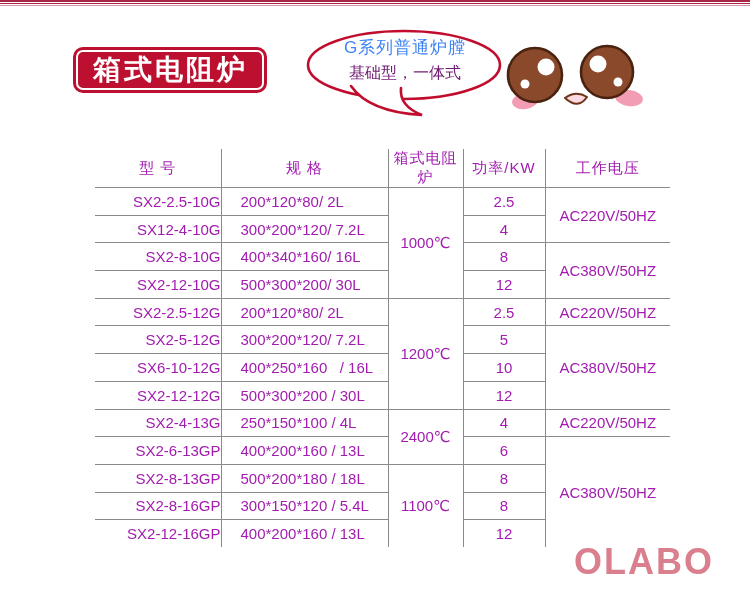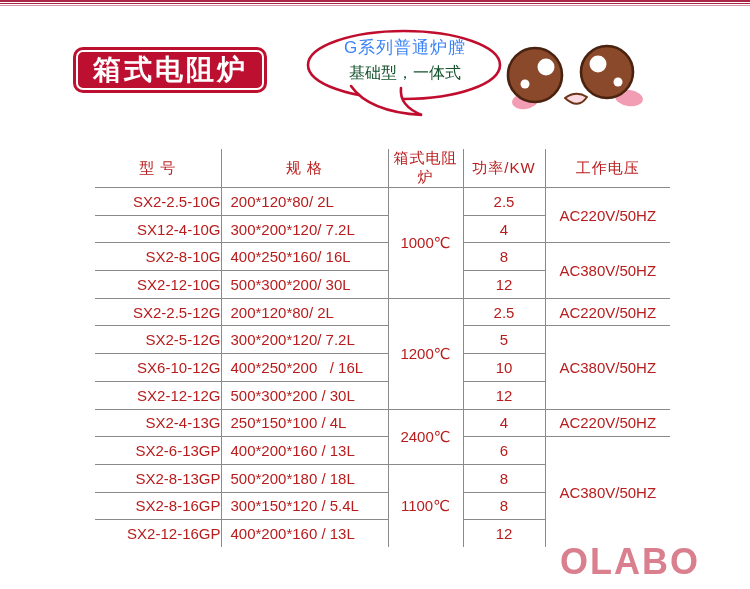--- a/index.html
+++ b/index.html
@@ -43,56 +43,56 @@
 
   
   .bubble-svg { position: absolute; left: 301px; top: 26px; }
   .bubble-text1 {
     position: absolute; left: 310px; top: 36px; width: 190px;
     text-align: center; font-size: 17px; color: #3b82f6;
     letter-spacing: 1px; white-space: nowrap;
   }
   .bubble-text2 {
     position: absolute; left: 310px; top: 63px; width: 190px;
-    text-align: center; font-size: 16px; color: #14532d;
+    text-align: center; font-size: 16px; color: #701a75;
     white-space: nowrap;
   }
 
   
   .face-svg { position: absolute; left: 500px; top: 40px; }
 
   
   .spec-table {
     position: absolute; left: 95px; top: 149px;
     width: 575px;
     border-collapse: collapse;
     border-style: hidden;           
     table-layout: fixed;
-    font-size: 15px; color: #b91c1c;
+    font-size: 15px; color: #a21caf;
   }
   .spec-table th, .spec-table td {
     border: 1px solid #8a8a8a;
     font-weight: normal;
     text-align: center;
     vertical-align: middle;
     overflow: hidden;
   }
   .spec-table thead th { height: 28px; font-size: 15px; letter-spacing: 1px; }
   .spec-table tbody td { height: 27.7px; }
   .col-model { width: 126px; }
   .col-spec  { width: 167px; }
   .col-temp  { width: 75px; }
   .col-power { width: 82px; }
   .col-volt  { width: 125px; }
   td.cell-model { text-align: right; padding-left: 14px; }
-  td.cell-spec  { text-align: left; padding-left: 9px; white-space: pre; }
+  td.cell-spec  { text-align: left; padding-left: 19px; white-space: pre; }
 
   
   .logo {
-    position: absolute; left: 560px; top: 541px;
+    position: absolute; left: 574px; top: 541px;
     font-size: 36px; font-weight: bold;
     letter-spacing: 2px;
     color: #d97f8d;
   }
 </style>
 </head>
 <body>
 
 <div class="canvas">
 
@@ -146,21 +146,21 @@
         <td>2.5</td>
         <td rowspan="2">AC220V/50HZ</td>
       </tr>
       <tr>
         <td class="cell-model">SX12-4-10G</td>
         <td class="cell-spec">300*200*120/ 7.2L</td>
         <td>4</td>
       </tr>
       <tr>
         <td class="cell-model">SX2-8-10G</td>
-        <td class="cell-spec">400*250*160/ 16L</td>
+        <td class="cell-spec">400*340*160/ 16L</td>
         <td>8</td>
         <td rowspan="2">AC380V/50HZ</td>
       </tr>
       <tr>
         <td class="cell-model">SX2-12-10G</td>
         <td class="cell-spec">500*300*200/ 30L</td>
         <td>12</td>
       </tr>
       <tr>
         <td class="cell-model">SX2-2.5-12G</td>
@@ -170,21 +170,21 @@
         <td>AC220V/50HZ</td>
       </tr>
       <tr>
         <td class="cell-model">SX2-5-12G</td>
         <td class="cell-spec">300*200*120/ 7.2L</td>
         <td>5</td>
         <td rowspan="3">AC380V/50HZ</td>
       </tr>
       <tr>
         <td class="cell-model">SX6-10-12G</td>
-        <td class="cell-spec">400*250*200   / 16L</td>
+        <td class="cell-spec">400*250*160   / 16L</td>
         <td>10</td>
       </tr>
       <tr>
         <td class="cell-model">SX2-12-12G</td>
         <td class="cell-spec">500*300*200 / 30L</td>
         <td>12</td>
       </tr>
       <tr>
         <td class="cell-model">SX2-4-13G</td>
         <td class="cell-spec">250*150*100 / 4L</td>

